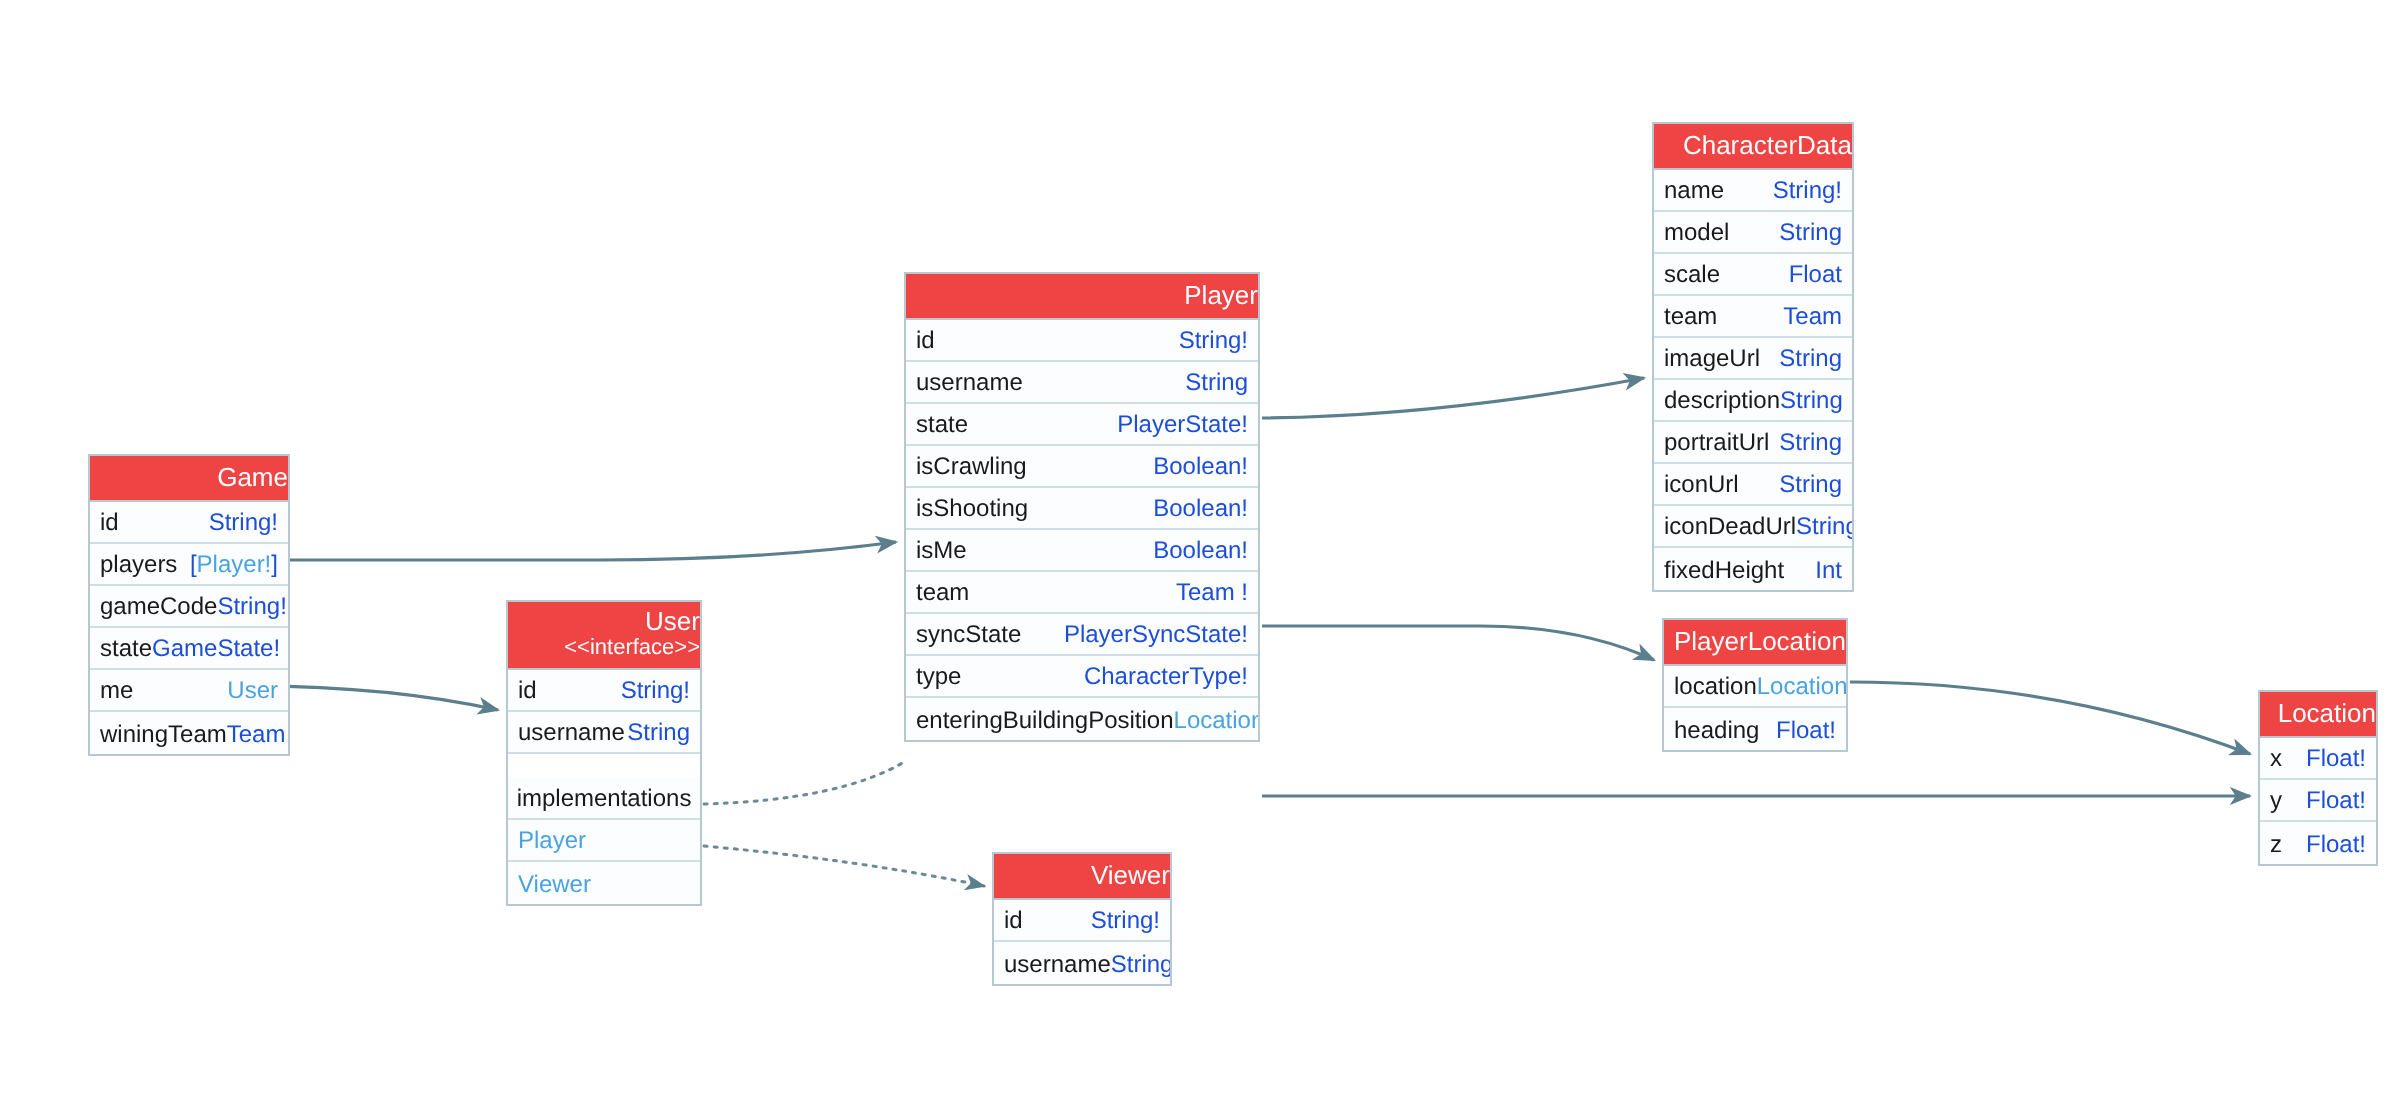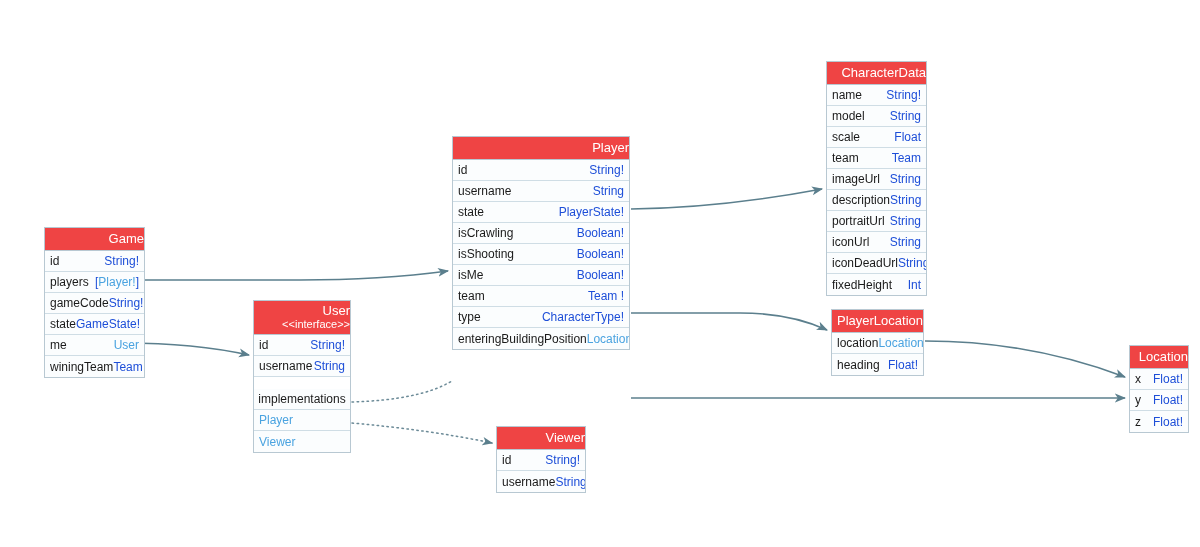--- a/index.html
+++ b/index.html
@@ -174,20 +174,24 @@
     </div>
     <div class="row">
       <span class="fname">isMe</span>
       <span class="ftype plain">Boolean!</span>
     </div>
     <div class="row">
       <span class="fname">team</span>
       <span class="ftype plain">Team !</span>
     </div>
     <div class="row">
+      <span class="fname">syncState</span>
+      <span class="ftype plain">PlayerSyncState!</span>
+    </div>
+    <div class="row">
       <span class="fname">type</span>
       <span class="ftype plain">CharacterType!</span>
     </div>
     <div class="row">
       <span class="fname">enteringBuildingPosition</span>
       <span class="ftype link">Location</span>
     </div>
   </div>
 
   <div class="entity" style="left:496px;top:426px;width:90px;">

